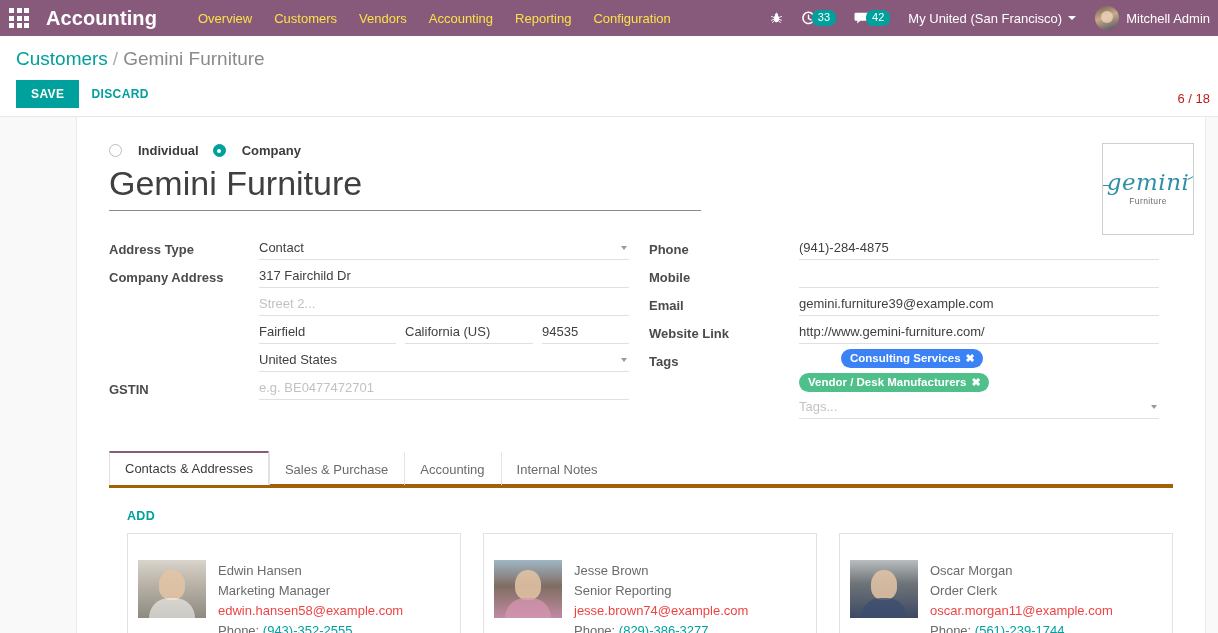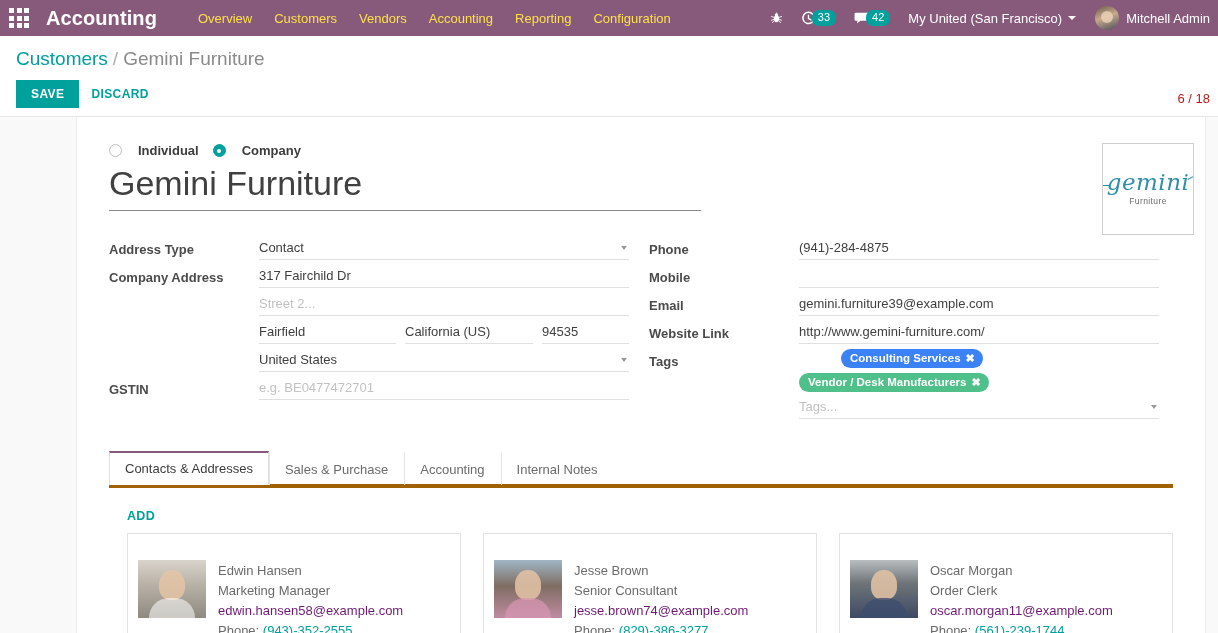--- a/index.html
+++ b/index.html
@@ -296,21 +296,21 @@
   .c-photo::before {
     content:''; position:absolute; left:50%; bottom:0; transform:translateX(-50%);
     width: 46px; height: 20px; border-radius: 22px 22px 0 0;
     background: rgba(255,255,255,.55); z-index: 2;
   }
   .c-photo.p2::before { background: rgba(214,150,178,.75); }
   .c-photo.p3::before { background: rgba(60,78,110,.8); }
   .c-info { display:flex; flex-direction: column; gap: 1px; padding-top: 1px; }
   .c-name { font-size: 13px; color: #6b6b6b; line-height: 19px; }
   .c-role { font-size: 13px; color: #6b6b6b; line-height: 19px; }
-  .c-email { font-size: 13px; color: #701a75; line-height: 19px; cursor: pointer; }
+  .c-email { font-size: 13px; color: #ef4444; line-height: 19px; cursor: pointer; }
   .c-phone { font-size: 13px; color: #6b6b6b; line-height: 19px; }
   .c-phone span { color: #00A09D; cursor: pointer; }
 </style>
 </head>
 <body>
 
 <div class="navbar" style="background: rgb(135, 90, 123);">
   <div class="apps-icon">
     <span class="apps-grid">
       <i></i>
@@ -544,21 +544,21 @@
               <span class="c-role">Marketing Manager</span>
               <span class="c-email">edwin.hansen58@example.com</span>
               <span class="c-phone"><span style="color:#6b6b6b">Phone:</span> <span>(943)-352-2555</span></span>
             </span>
           </div>
 
           <div class="contact-card">
             <span class="c-photo p2"></span>
             <span class="c-info">
               <span class="c-name">Jesse Brown</span>
-              <span class="c-role">Senior Consultant</span>
+              <span class="c-role">Senior Reporting</span>
               <span class="c-email">jesse.brown74@example.com</span>
               <span class="c-phone"><span style="color:#6b6b6b">Phone:</span> <span>(829)-386-3277</span></span>
             </span>
           </div>
 
           <div class="contact-card">
             <span class="c-photo p3"></span>
             <span class="c-info">
               <span class="c-name">Oscar Morgan</span>
               <span class="c-role">Order Clerk</span>

